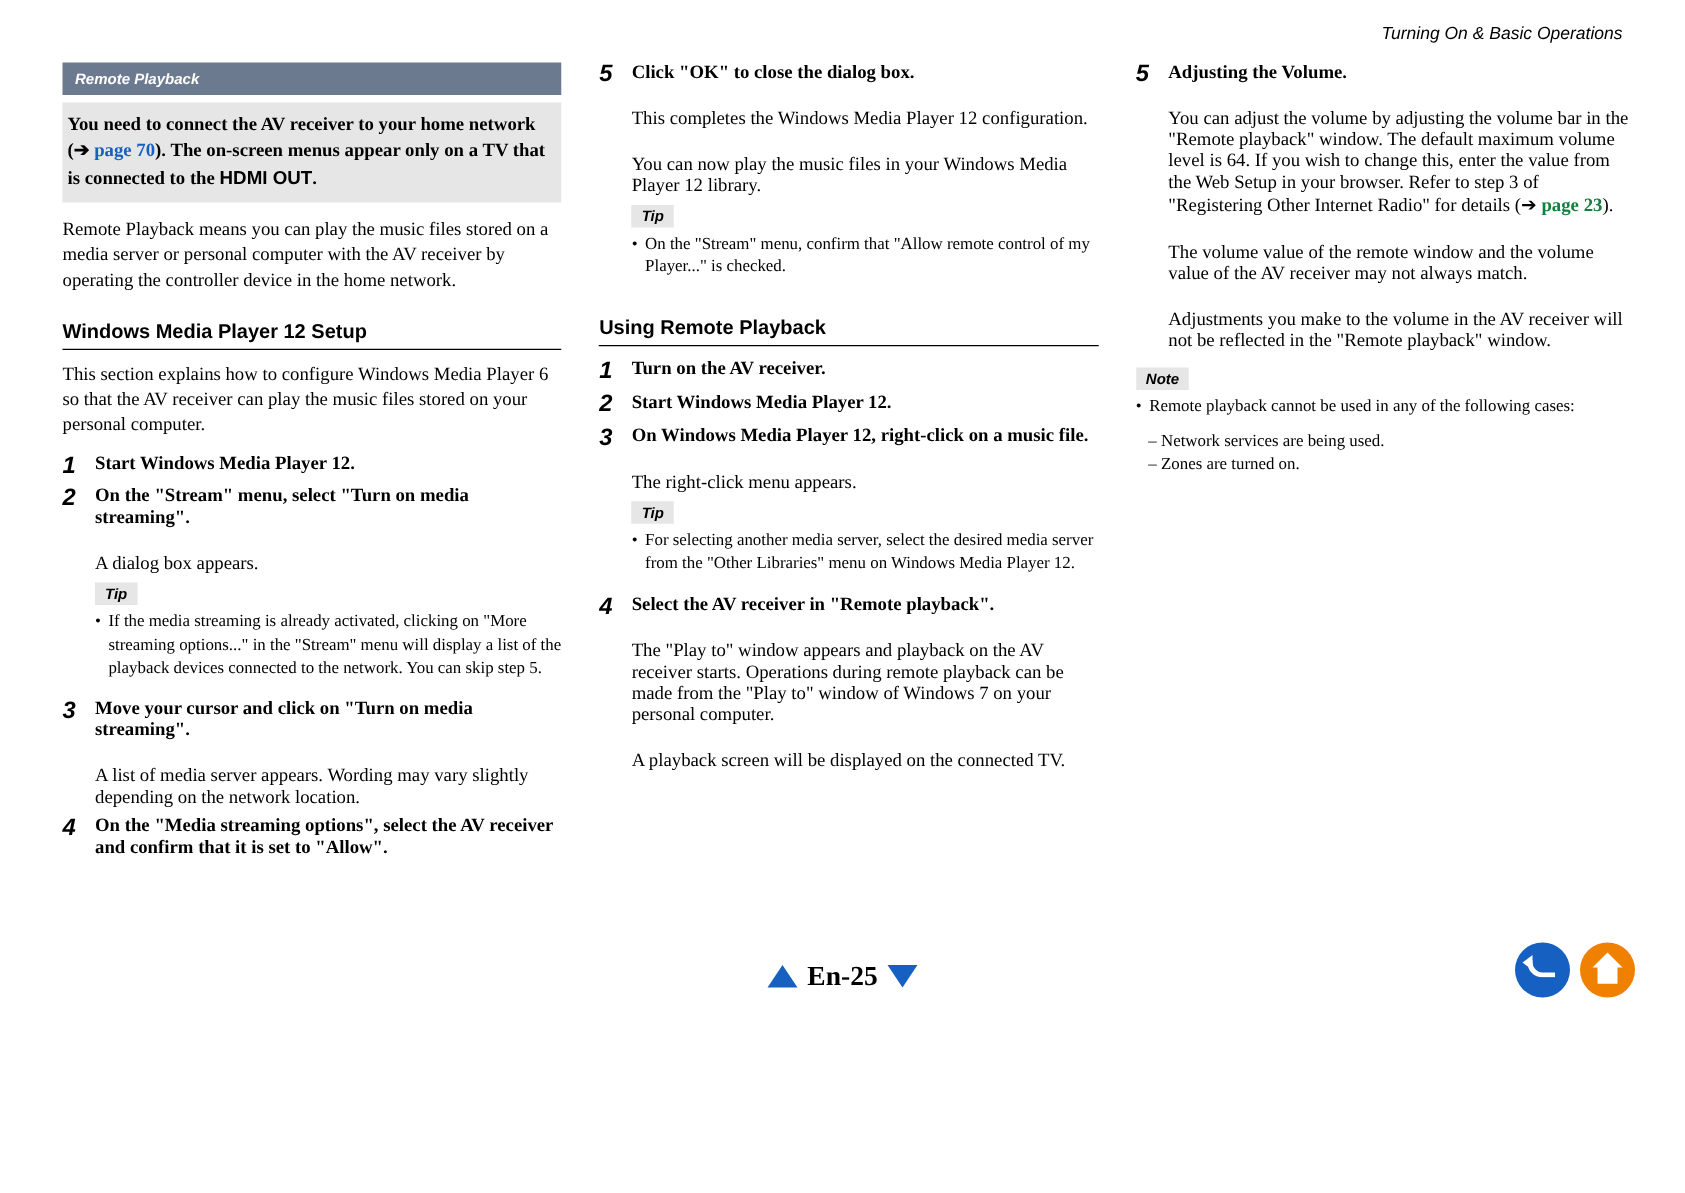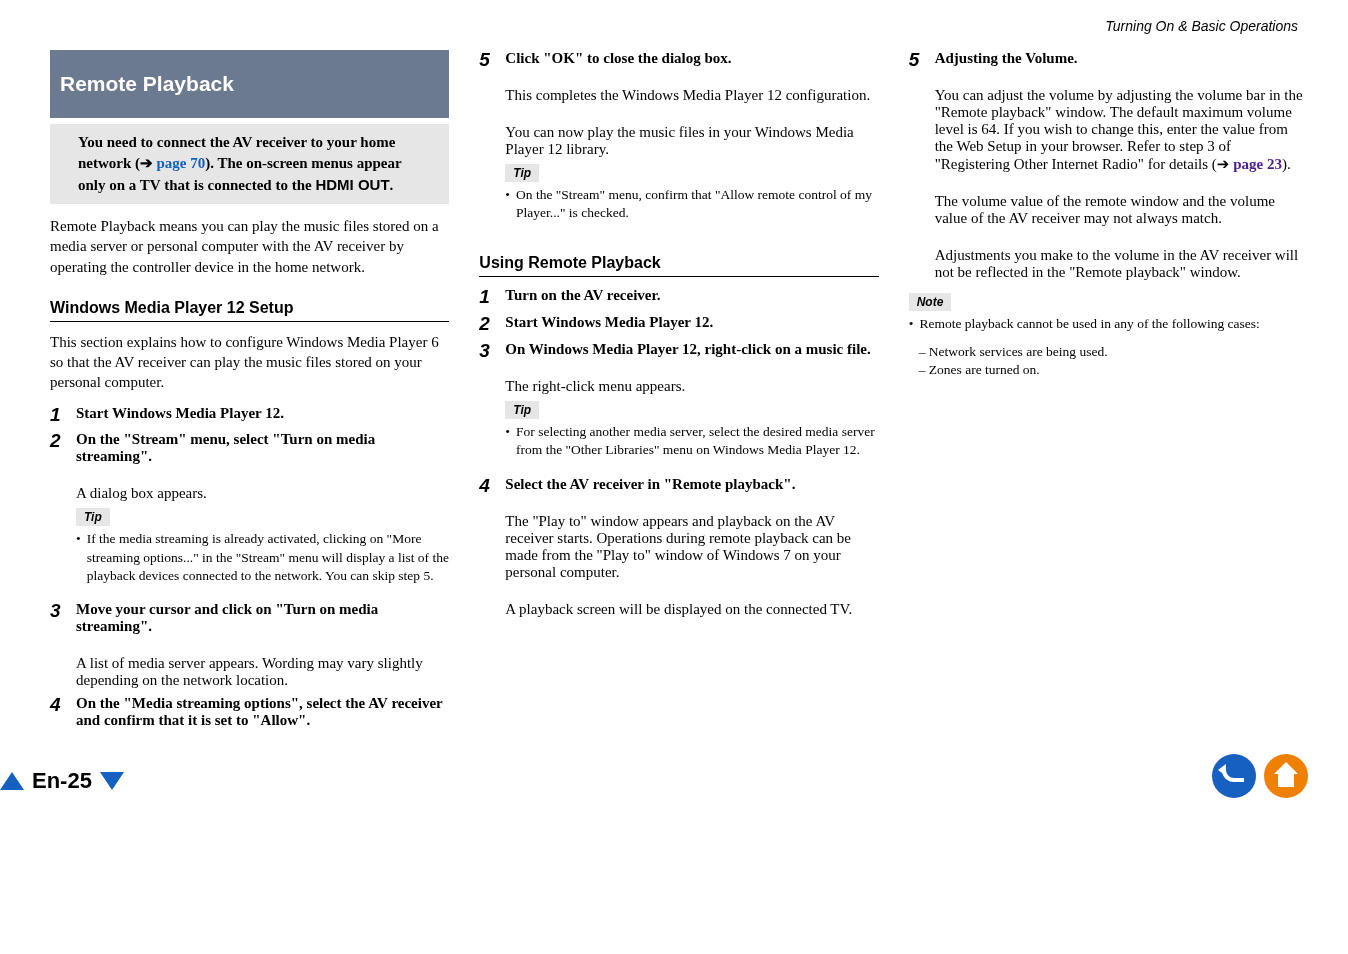--- a/index.html
+++ b/index.html
@@ -32,27 +32,28 @@
   }
   .col {
     flex: 1;
     min-width: 0;
   }
   .section-band {
     background: #6c7a8f;
     color: #fff;
     font-family: Arial, Helvetica, sans-serif;
     font-weight: bold;
-    padding: 22px 10px;
-    font-size: 21px;
+    font-style: italic;
+    padding: 6px 10px;
+    font-size: 12px;
     margin-bottom: 6px;
   }
   .info-box {
     background: #e6e6e6;
-    padding: 8px 28px;
+    padding: 8px 4px;
     font-weight: bold;
     font-family: "Times New Roman", serif;
     font-size: 15px;
     line-height: 1.4;
     margin-bottom: 12px;
   }
   .info-box .link { color: #1560c0; font-weight: bold; }
   .info-box .sans { font-family: Arial, Helvetica, sans-serif; }
   p { margin: 0 0 12px 0; line-height: 1.35; }
   .h2 {
@@ -103,30 +104,31 @@
   }
   .bullet-item {
     display: flex;
   }
   .bullet-item::before {
     content: "•";
     margin-right: 6px;
   }
   .dash-list { padding-left: 10px; font-size: 13.5px; line-height:1.35;}
   .dash-item::before { content: "– "; }
-  .link { color: #4c1d95; font-weight: bold; }
+  .link { color: #15803d; font-weight: bold; }
   .footer {
     position: absolute;
     bottom: 18px;
     left: 0;
     width: 100%;
     display: flex;
+    justify-content: center;
     align-items: center;
     gap: 8px;
-    font-family: Liberation Sans, sans-serif;
+    font-family: Liberation Serif, serif;
     font-weight: bold;
     font-size: 22px;
   }
   .footer .tri {
     width: 0; height: 0; display: inline-block;
   }
   .tri-up {
     border-left: 12px solid transparent;
     border-right: 12px solid transparent;
     border-bottom: 18px solid #1560c0;

